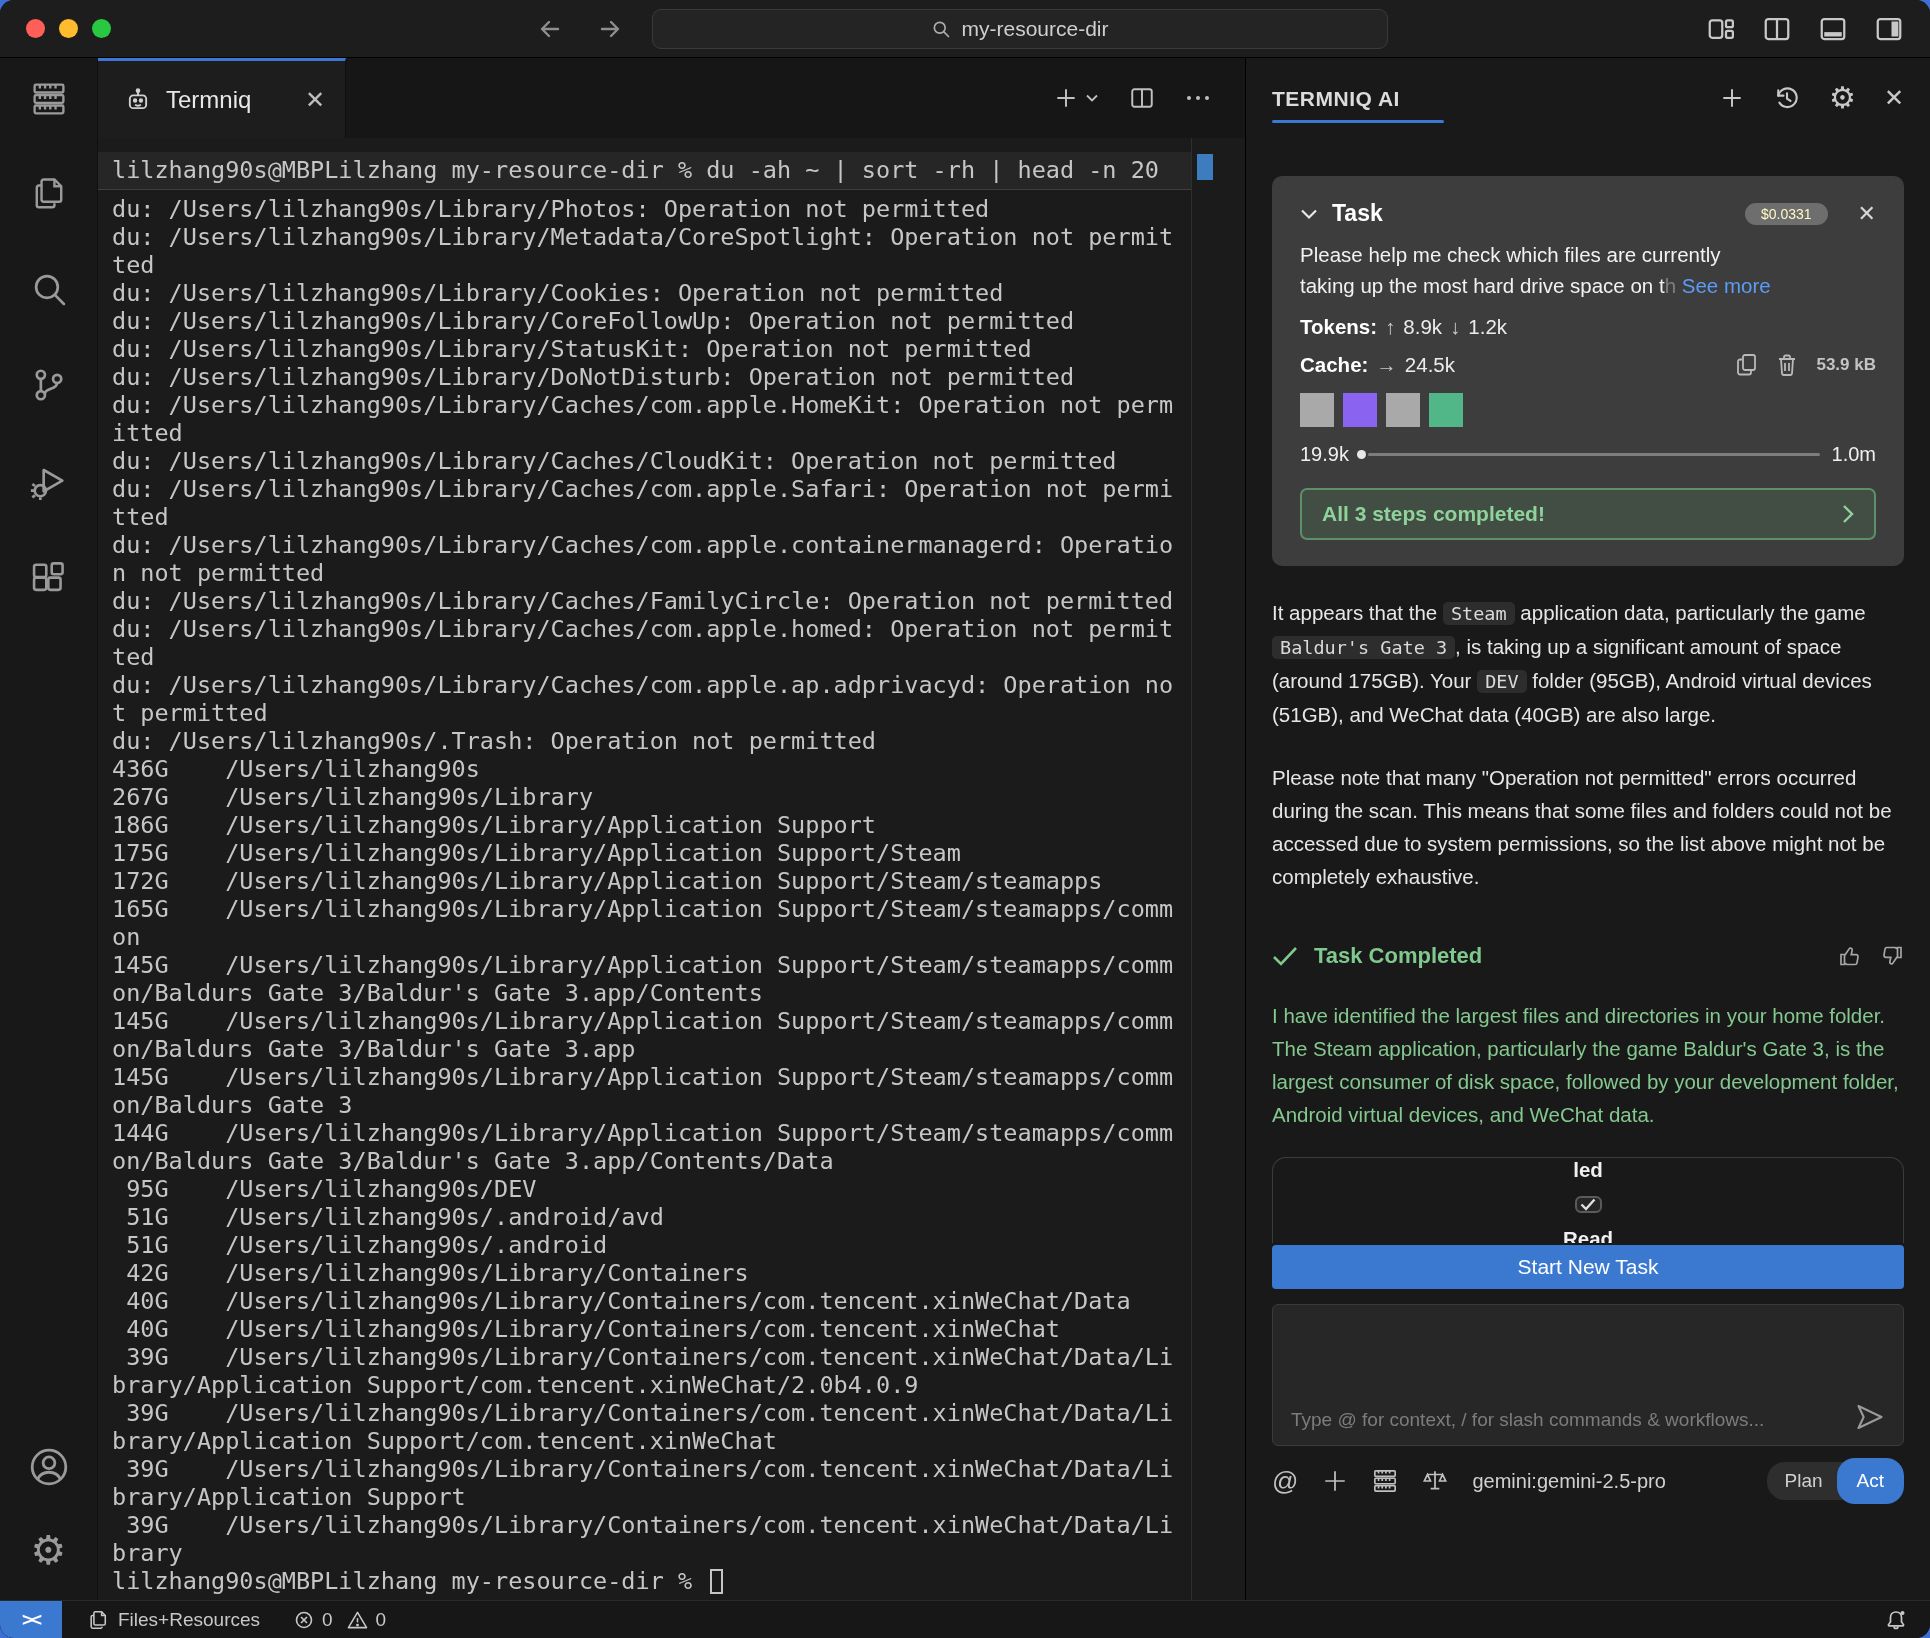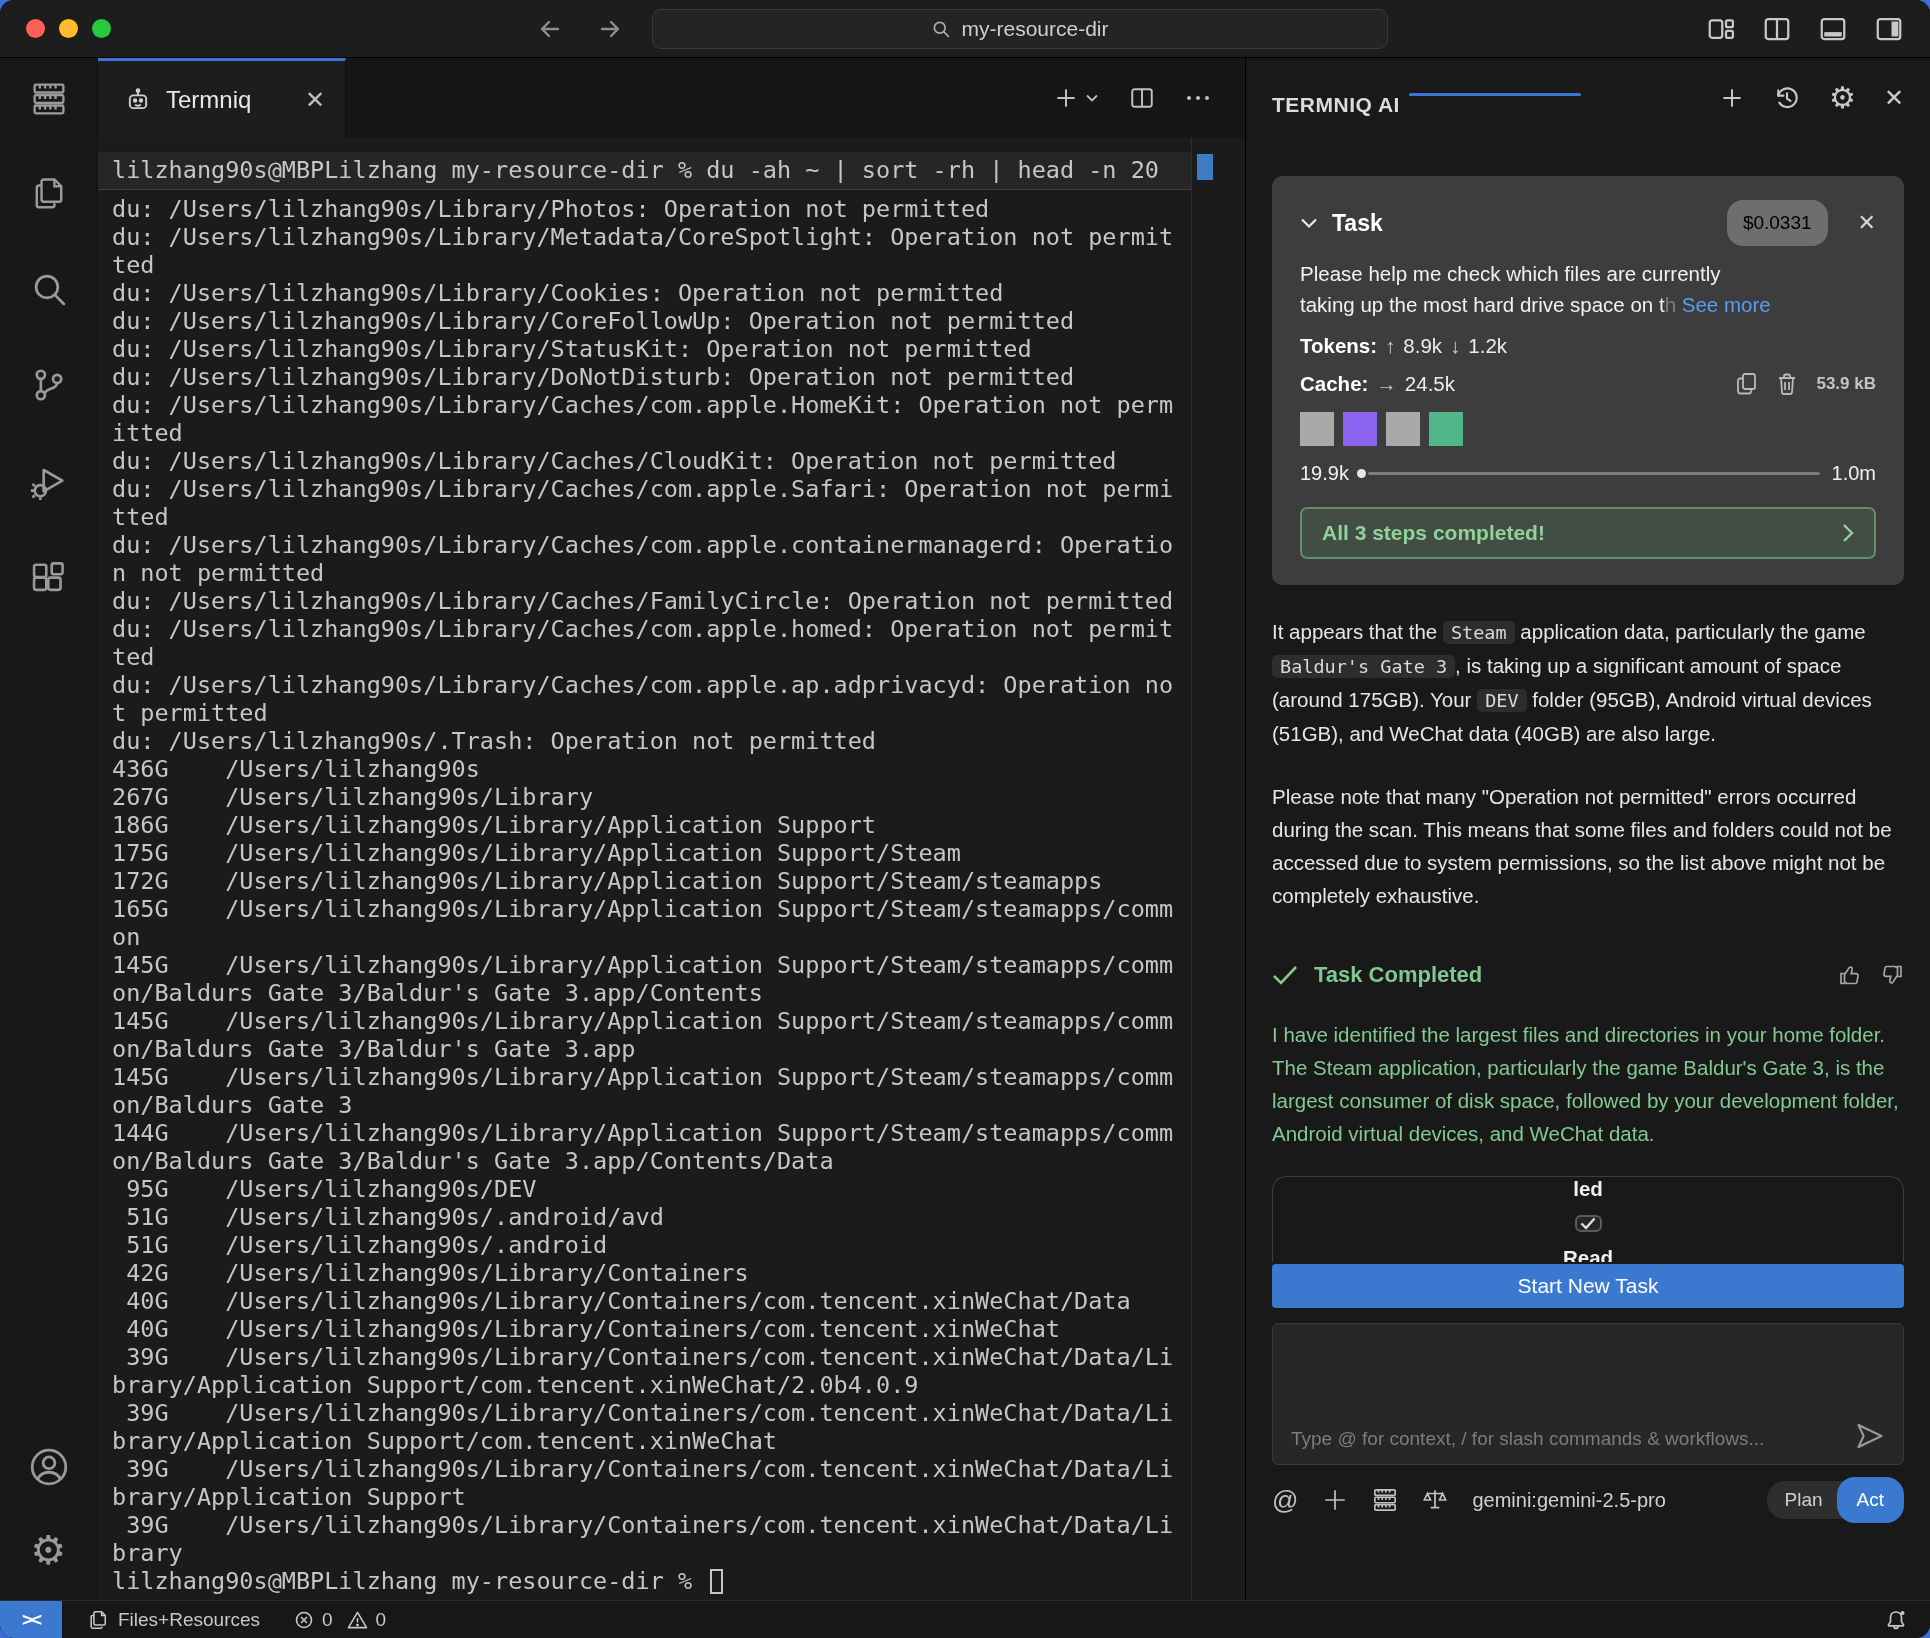--- a/index.html
+++ b/index.html
@@ -38,30 +38,30 @@
   .term-marker{position:absolute;top:16px;left:5px;width:16px;height:26px;background:#3d7dbf;}
   .term-cmdrow{background:#262626;border-bottom:1px solid #3f3f3f;margin-right:54px;margin-left:-14px;padding:4px 0 5px 14px;white-space:pre;}
   .term-out{margin:5px 54px 0 0;white-space:pre;}
   .term-prompt{position:relative;white-space:pre;margin-right:54px;display:flex;align-items:center;}
   .prompt-circle{position:absolute;left:-9px;top:7px;}
   .cursor{display:inline-block;width:13px;height:25px;border:2px solid #c6c6c6;margin-left:4px;vertical-align:middle;}
 
   
   .rightpanel{flex:1;background:#191919;border-left:1px solid #000;display:flex;flex-direction:column;min-height:0;}
   .panel-header{height:80px;display:flex;align-items:center;padding:0 26px;flex:0 0 auto;}
-  .panel-title-wrap{display:flex;flex-direction:row;gap:9px;padding-top:14px;}
+  .panel-title-wrap{display:flex;flex-direction:column;gap:9px;padding-top:14px;}
   .panel-title{color:#dcdcdc;font-size:21px;font-weight:bold;letter-spacing:.5px;}
   .panel-title-underline{height:3px;width:172px;background:#3c77d6;border-radius:2px;}
   .panel-header-icons{margin-left:auto;display:flex;gap:28px;align-items:center;}
   .panel-body{flex:1;padding:0 26px;overflow:hidden;}
 
   .task-card{margin-top:38px;background:#3d3d3d;border-radius:10px;padding:24px 28px 26px 28px;}
   .task-head{display:flex;align-items:center;gap:14px;}
   .task-title{color:#ffffff;font-size:23px;font-weight:bold;flex:0 0 auto;}
-  .task-cost{margin-left:auto;background:#6e6e6e;color:#000000;font-size:19px;border-radius:16px;padding:12px 16px;}
+  .task-cost{margin-left:auto;background:#6e6e6e;color:#fef9c3;font-size:14px;border-radius:16px;padding:3px 16px;}
   .task-x{color:#d6d6d6;font-size:22px;margin-left:16px;}
   .task-prompt{margin-top:12px;color:#f2f2f2;font-size:20.5px;line-height:31px;}
   .see-more{color:#5c9cf5;}
   .fade-tail{opacity:.35;}
   .meta-row{margin-top:14px;display:flex;align-items:center;color:#ececec;font-size:20.5px;gap:8px;}
   .meta-label{font-weight:bold;color:#ffffff;}
   .meta-arrow{color:#c9c9c9;}
   .cache-icons{margin-left:auto;display:flex;align-items:center;gap:18px;}
   .cache-size{color:#c4c4c4;font-size:17px;font-weight:bold;}
   .swatches{margin-top:16px;display:flex;gap:9px;}

